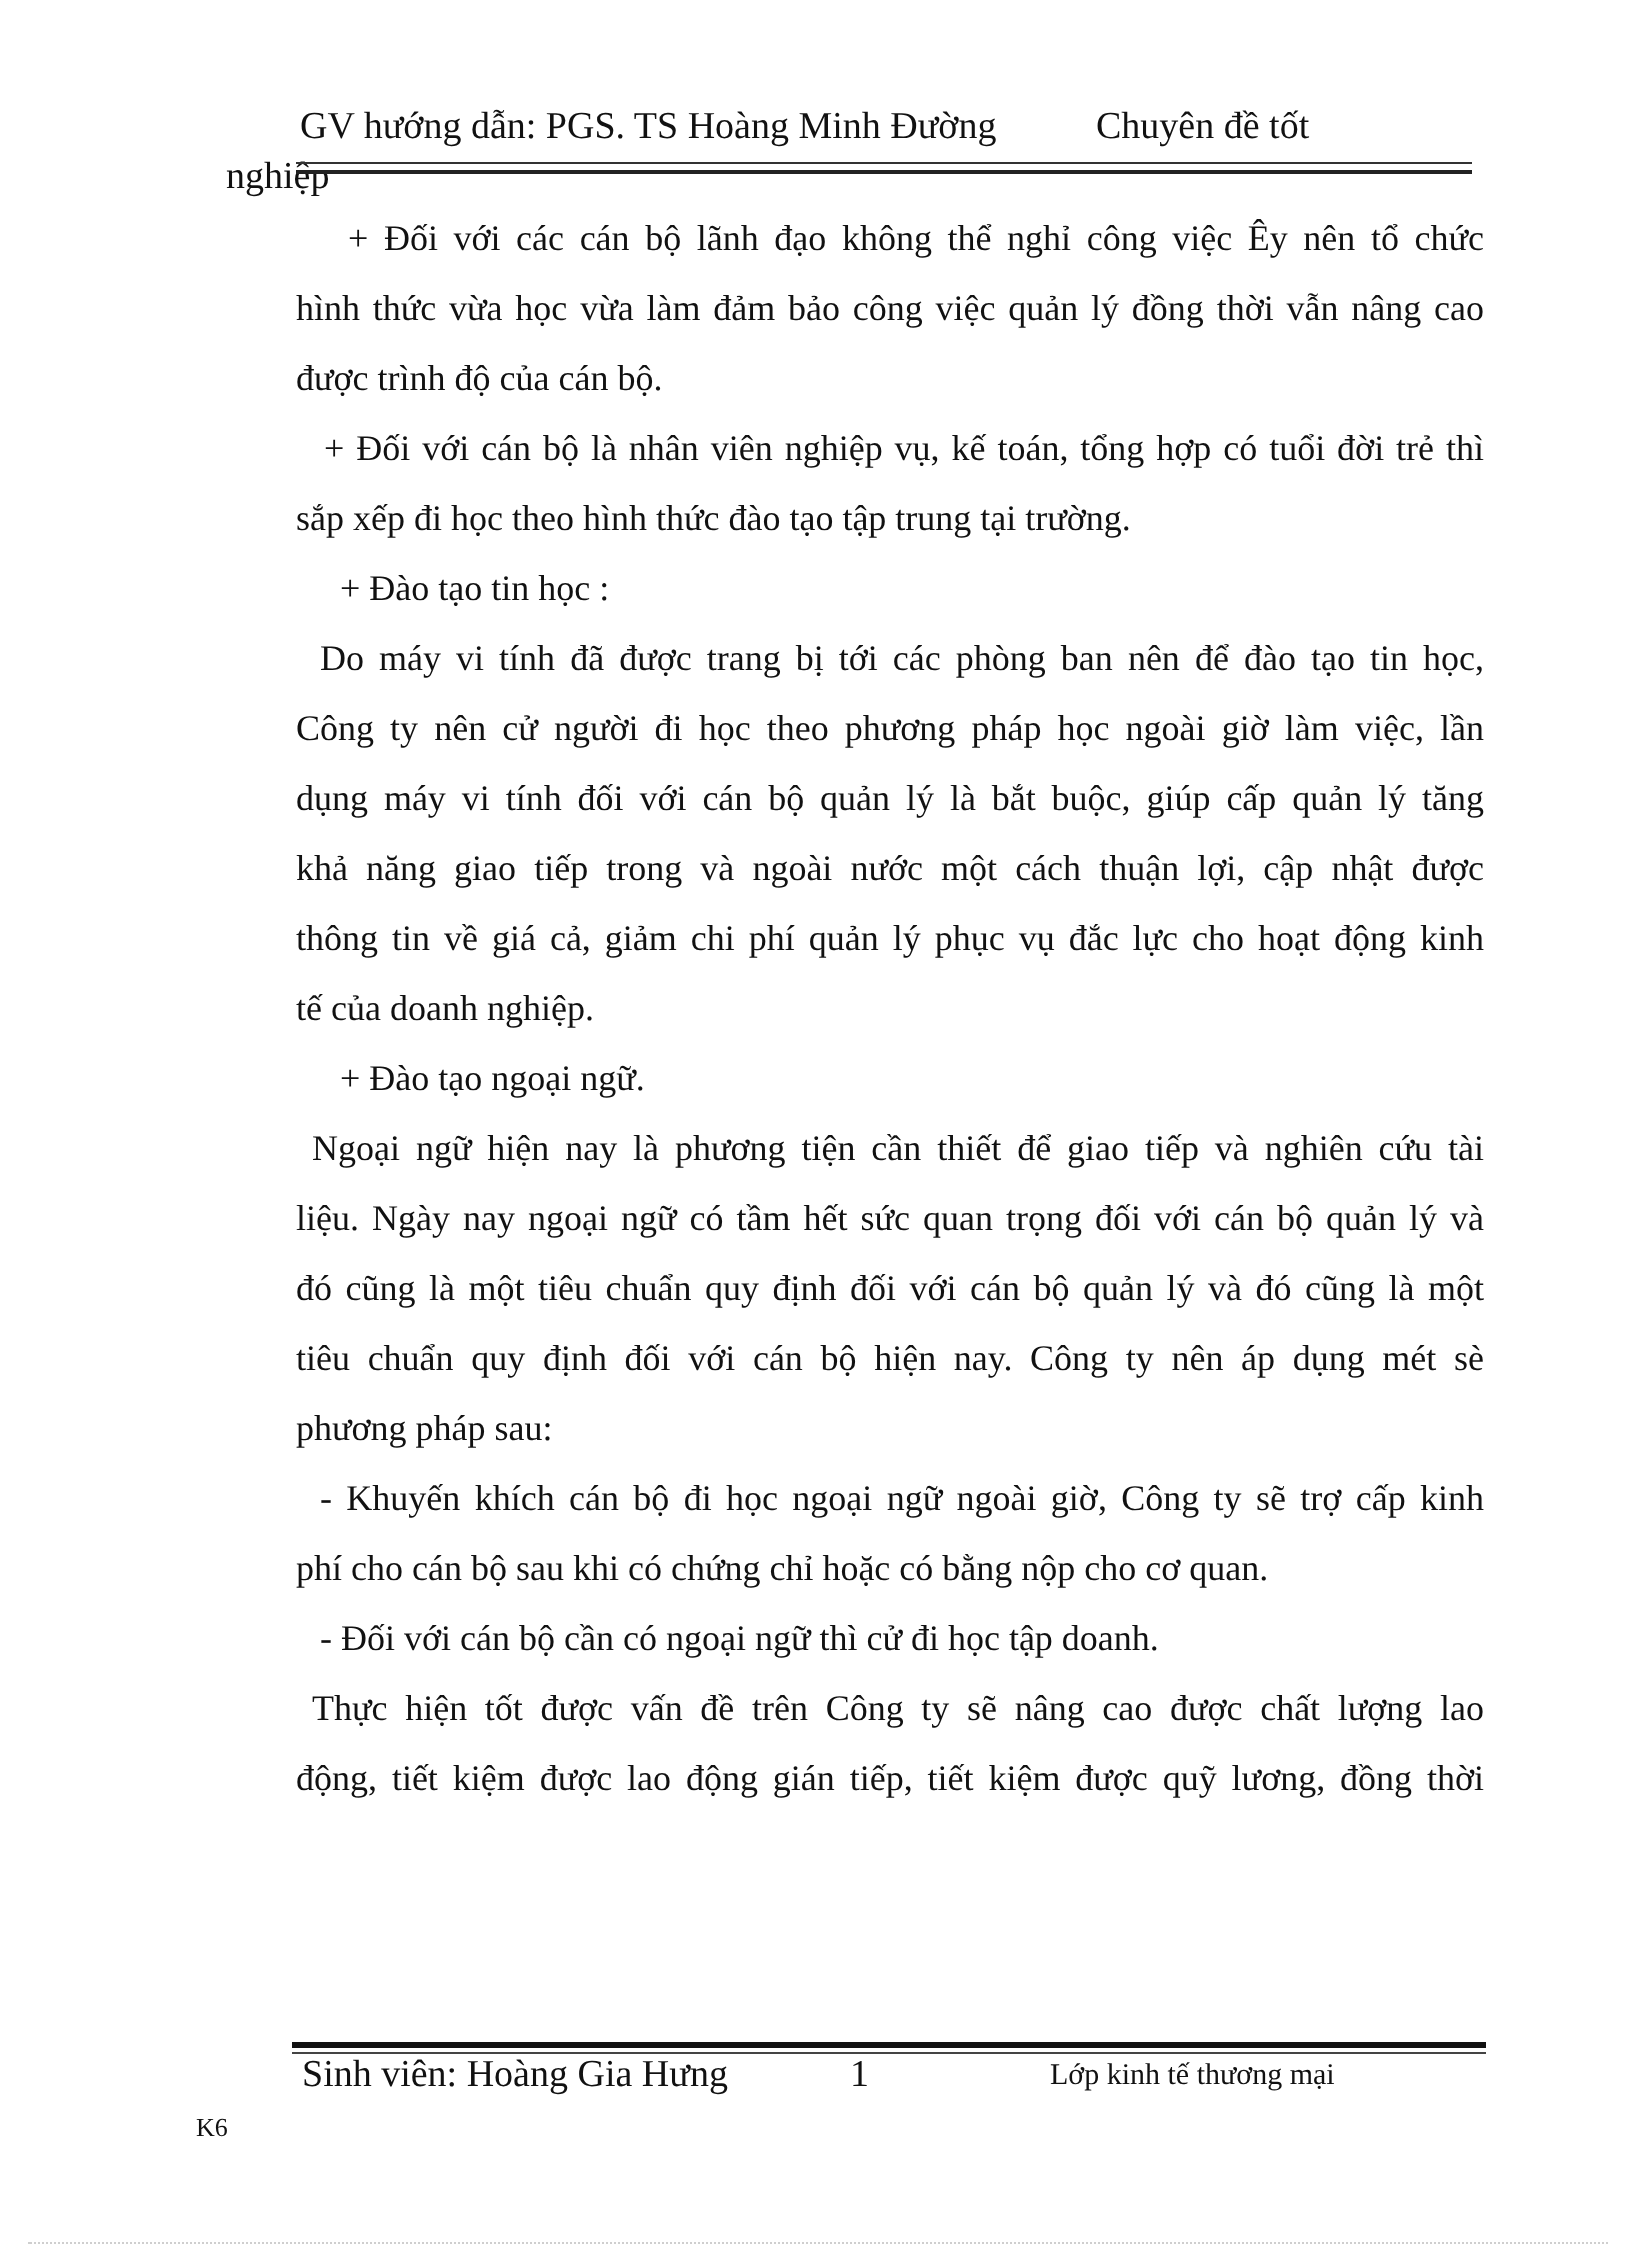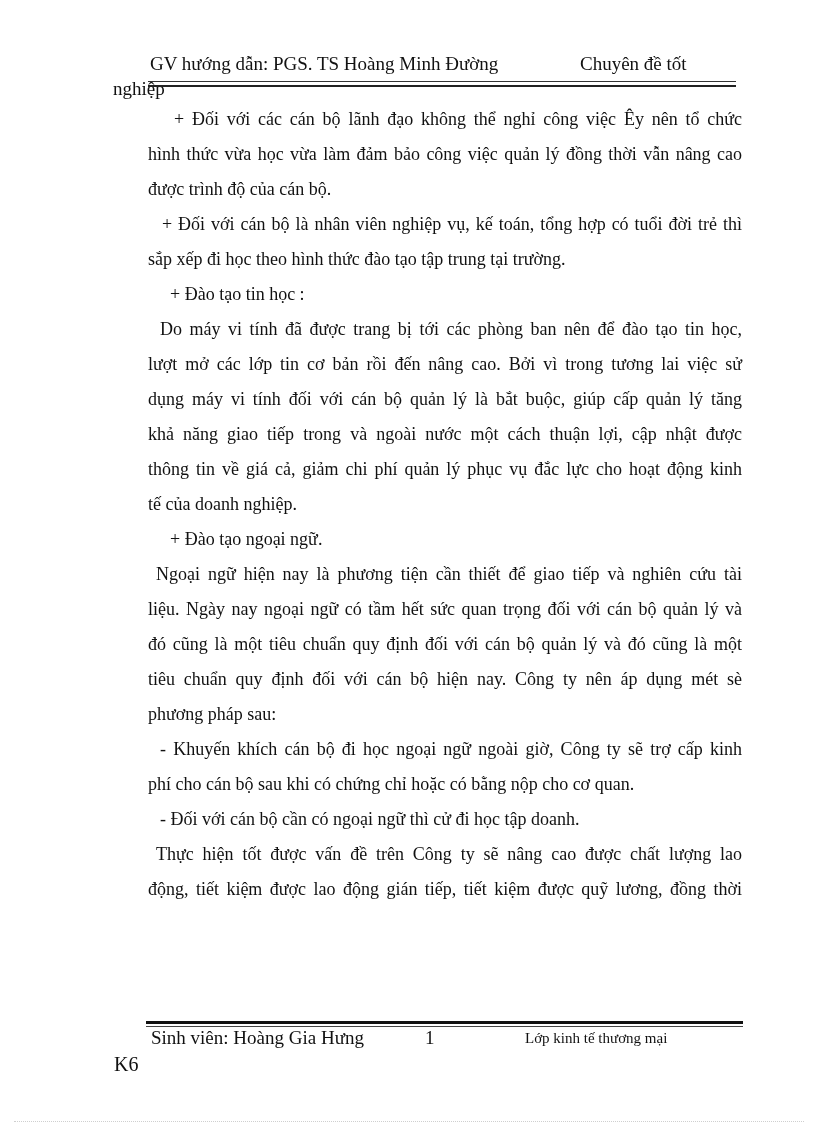--- a/index.html
+++ b/index.html
@@ -5,40 +5,40 @@
     html, body { margin: 0; padding: 0; background: #ffffff; }
     body {
       width: 816px; height: 1123px; position: relative; overflow: hidden;
       font-family: "Liberation Serif", "DejaVu Serif", serif;
       color: #111111;
     }
     .page { position: absolute; left: 0; top: 0; width: 816px; height: 1123px; }
 
     .header { position: absolute; left: 0; top: 0; width: 816px; height: 110px; padding-left: 20px; }
     .header-left { position: absolute; left: 150px; top: 52px; font-size: 19px; line-height: 24px; white-space: nowrap; }
-    .header-right { position: absolute; left: 580px; top: 52px; font-size: 19px; line-height: 24px; white-space: nowrap; }
+    .header-right { position: absolute; left: 548px; top: 52px; font-size: 19px; line-height: 24px; white-space: nowrap; }
     .header-wrap { position: absolute; left: 113px; top: 77px; font-size: 19px; line-height: 24px; white-space: nowrap; }
     .header-rule1 { position: absolute; left: 148px; top: 81px; width: 588px; height: 0; border-top: 1px solid #333; }
     .header-rule2 { position: absolute; left: 148px; top: 85px; width: 588px; height: 0; border-top: 2px solid #222; }
 
     .body-text { position: absolute; left: 148px; top: 102px; width: 594px; font-size: 18px; }
     .line { height: 35px; line-height: 35px; white-space: nowrap; text-align: justify; text-align-last: justify; }
     .line.last { text-align-last: left; }
     .ind1 { padding-left: 26px; }
     .ind2 { padding-left: 14px; }
     .ind3 { padding-left: 8px; }
     .ind4 { padding-left: 22px; }
     .ind5 { padding-left: 12px; }
 
     .footer-rule1 { position: absolute; left: 146px; top: 1021px; width: 597px; height: 0; border-top: 3px solid #111; }
     .footer-rule2 { position: absolute; left: 146px; top: 1026px; width: 597px; height: 0; border-top: 1px solid #444; }
     .footer-left { position: absolute; left: 151px; top: 1026px; font-size: 19px; line-height: 24px; white-space: nowrap; }
     .footer-page { position: absolute; left: 425px; top: 1026px; font-size: 19px; line-height: 24px; }
     .footer-right { position: absolute; left: 525px; top: 1026px; font-size: 15px; line-height: 24px; white-space: nowrap; }
-    .footer-wrap { position: absolute; left: 114px; top: 1052px; font-size: 20px; line-height: 24px; }
+    .footer-wrap { position: absolute; left: 98px; top: 1052px; font-size: 13px; line-height: 24px; }
 
     .page-edge { position: absolute; left: 14px; top: 1121px; width: 790px; height: 0; border-top: 1px dotted #cfcfcf; }
   </style>
 </head>
 <body>
 
 <div class="page">
 
   <div class="header">
     <div class="header-left">GV hướng dẫn: PGS. TS Hoàng Minh Đường</div>
@@ -49,21 +49,21 @@
   </div>
 
   <div class="body-text">
     <div class="line ind1">+ Đối với các cán bộ lãnh đạo không thể nghỉ công việc Êy nên tổ chức</div>
     <div class="line">hình thức vừa học vừa làm đảm bảo công việc quản lý đồng thời vẫn nâng cao</div>
     <div class="line last">được trình độ của cán bộ.</div>
     <div class="line ind2">+ Đối với cán bộ là nhân viên nghiệp vụ, kế toán, tổng hợp có tuổi đời trẻ thì</div>
     <div class="line last">sắp xếp đi học theo hình thức đào tạo tập trung tại trường.</div>
     <div class="line last ind4">+ Đào tạo tin học :</div>
     <div class="line ind5">Do máy vi tính đã được trang bị tới các phòng ban nên để đào tạo tin học,</div>
-    <div class="line">lượt mở các lớp tin cơ bản rồi đến nâng cao. Bởi vì trong tương lai việc sử</div>
+    <div class="line">Công ty nên cử người đi học theo phương pháp học ngoài giờ làm việc, lần</div>
     <div class="line">dụng máy vi tính đối với cán bộ quản lý là bắt buộc, giúp cấp quản lý tăng</div>
     <div class="line">khả năng giao tiếp trong và ngoài nước một cách thuận lợi, cập nhật được</div>
     <div class="line">thông tin về giá cả, giảm chi phí quản lý phục vụ đắc lực cho hoạt động kinh</div>
     <div class="line last">tế của doanh nghiệp.</div>
     <div class="line last ind4">+ Đào tạo ngoại ngữ.</div>
     <div class="line ind3">Ngoại ngữ hiện nay là phương tiện cần thiết để giao tiếp và nghiên cứu tài</div>
     <div class="line">liệu. Ngày nay ngoại ngữ có tầm hết sức quan trọng đối với cán bộ quản lý và</div>
     <div class="line">đó cũng là một tiêu chuẩn quy định đối với cán bộ quản lý và đó cũng là một</div>
     <div class="line">tiêu chuẩn quy định đối với cán bộ hiện nay. Công ty nên áp dụng mét sè</div>
     <div class="line last">phương pháp sau:</div>

